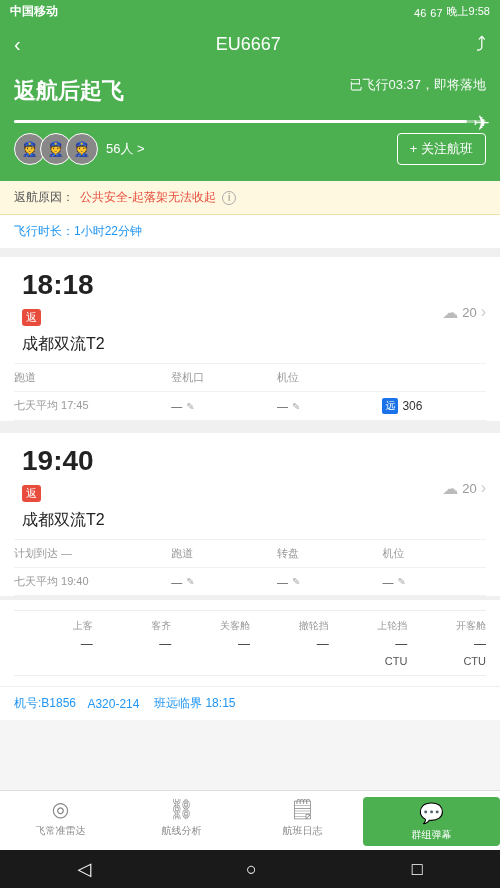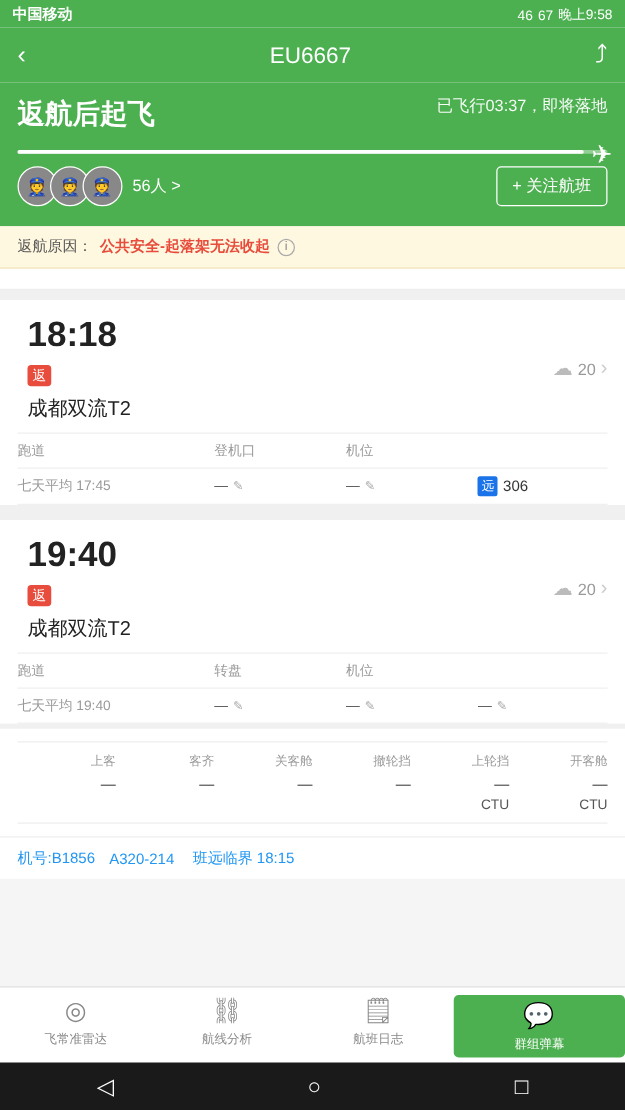--- a/index.html
+++ b/index.html
@@ -66,21 +66,21 @@
       background: #fff8e1;
       border-bottom: 1px solid #f0e0b0;
       padding: 8px 14px;
       font-size: 12px;
       color: #555;
       display: flex;
       align-items: center;
       gap: 6px;
     }
     .return-reason-label { color: #555; }
-    .return-reason-value { color: #e74c3c; font-weight: 700; }
+    .return-reason-value { color: #e74c3c; font-weight: 400; }
     .info-circle { width: 14px; height: 14px; border-radius: 50%; border: 1px solid #aaa; display: inline-flex; align-items: center; justify-content: center; font-size: 10px; color: #888; cursor: pointer; }
 
     
     .flight-info-bar {
       background: white;
       padding: 8px 14px;
       font-size: 12px;
       color: #555;
       border-bottom: 1px solid #eee;
       display: flex;
@@ -247,20 +247,21 @@
   </div>
 </div>
 
 <div class="return-reason">
   <span class="return-reason-label">返航原因：</span>
   <span class="return-reason-value">公共安全-起落架无法收起</span>
   <span class="info-circle">i</span>
 </div>
 
 <div class="flight-info-bar">
+  <span>飞行时长：1小时22分钟</span>
 </div>
 
 <div class="section-divider"></div>
 
 <div class="flight-segment">
   <div class="segment-time-row" style="padding-bottom:4px">
     <div class="segment-header-row">
       <span class="segment-time">18:18</span>
       <span class="segment-badge">返</span>
       <span class="segment-airport">成都双流T2</span>
@@ -305,20 +306,21 @@
       <span class="segment-airport">成都双流T2</span>
     </div>
     <div class="segment-right">
       <span class="cloud-icon">☁</span>
       <span>20</span>
       <span class="chevron-right">›</span>
     </div>
   </div>
   <div class="thin-line"></div>
   <div style="display:grid;grid-template-columns:1.5fr 1fr 1fr 1fr;font-size:11px;color:#555;padding:6px 0;gap:2px;border-bottom:1px solid #f0f0f0">
+    <div style="color:#999">计划到达 —</div>
     <div style="color:#999">跑道</div>
     <div style="color:#999">转盘</div>
     <div style="color:#999">机位</div>
   </div>
   <div style="display:grid;grid-template-columns:1.5fr 1fr 1fr 1fr;font-size:11px;color:#555;padding:6px 0;gap:2px;border-bottom:1px solid #f0f0f0">
     <div style="color:#999">七天平均 19:40</div>
     <div style="display:flex;align-items:center;gap:4px">
       <span>—</span>
       <span style="color:#aaa;font-size:10px">✎</span>
     </div>

